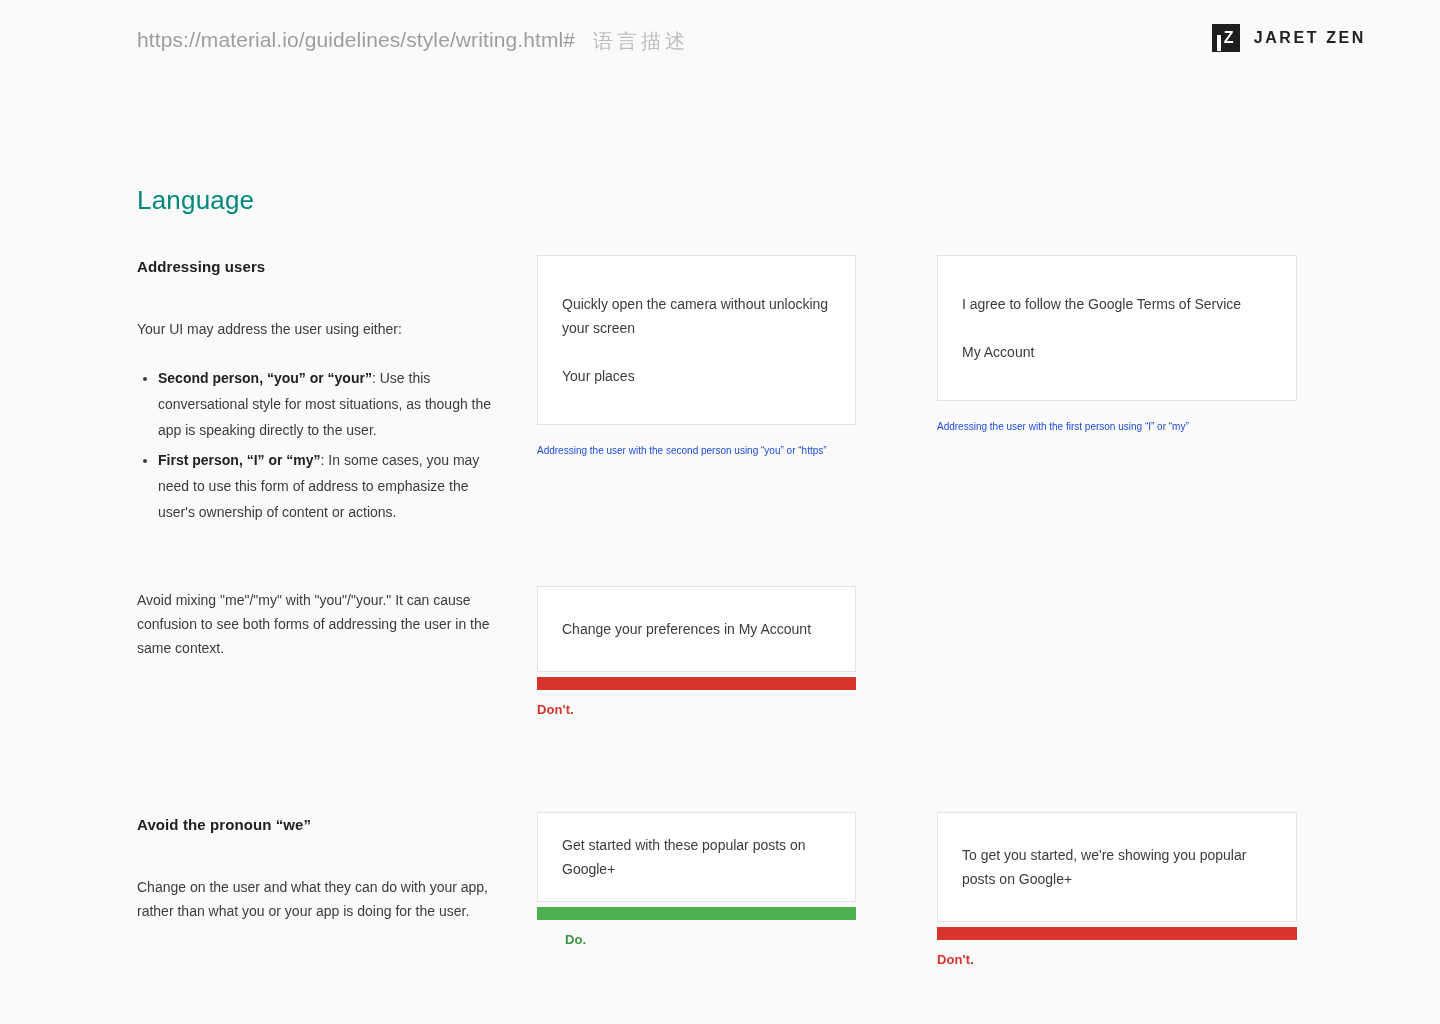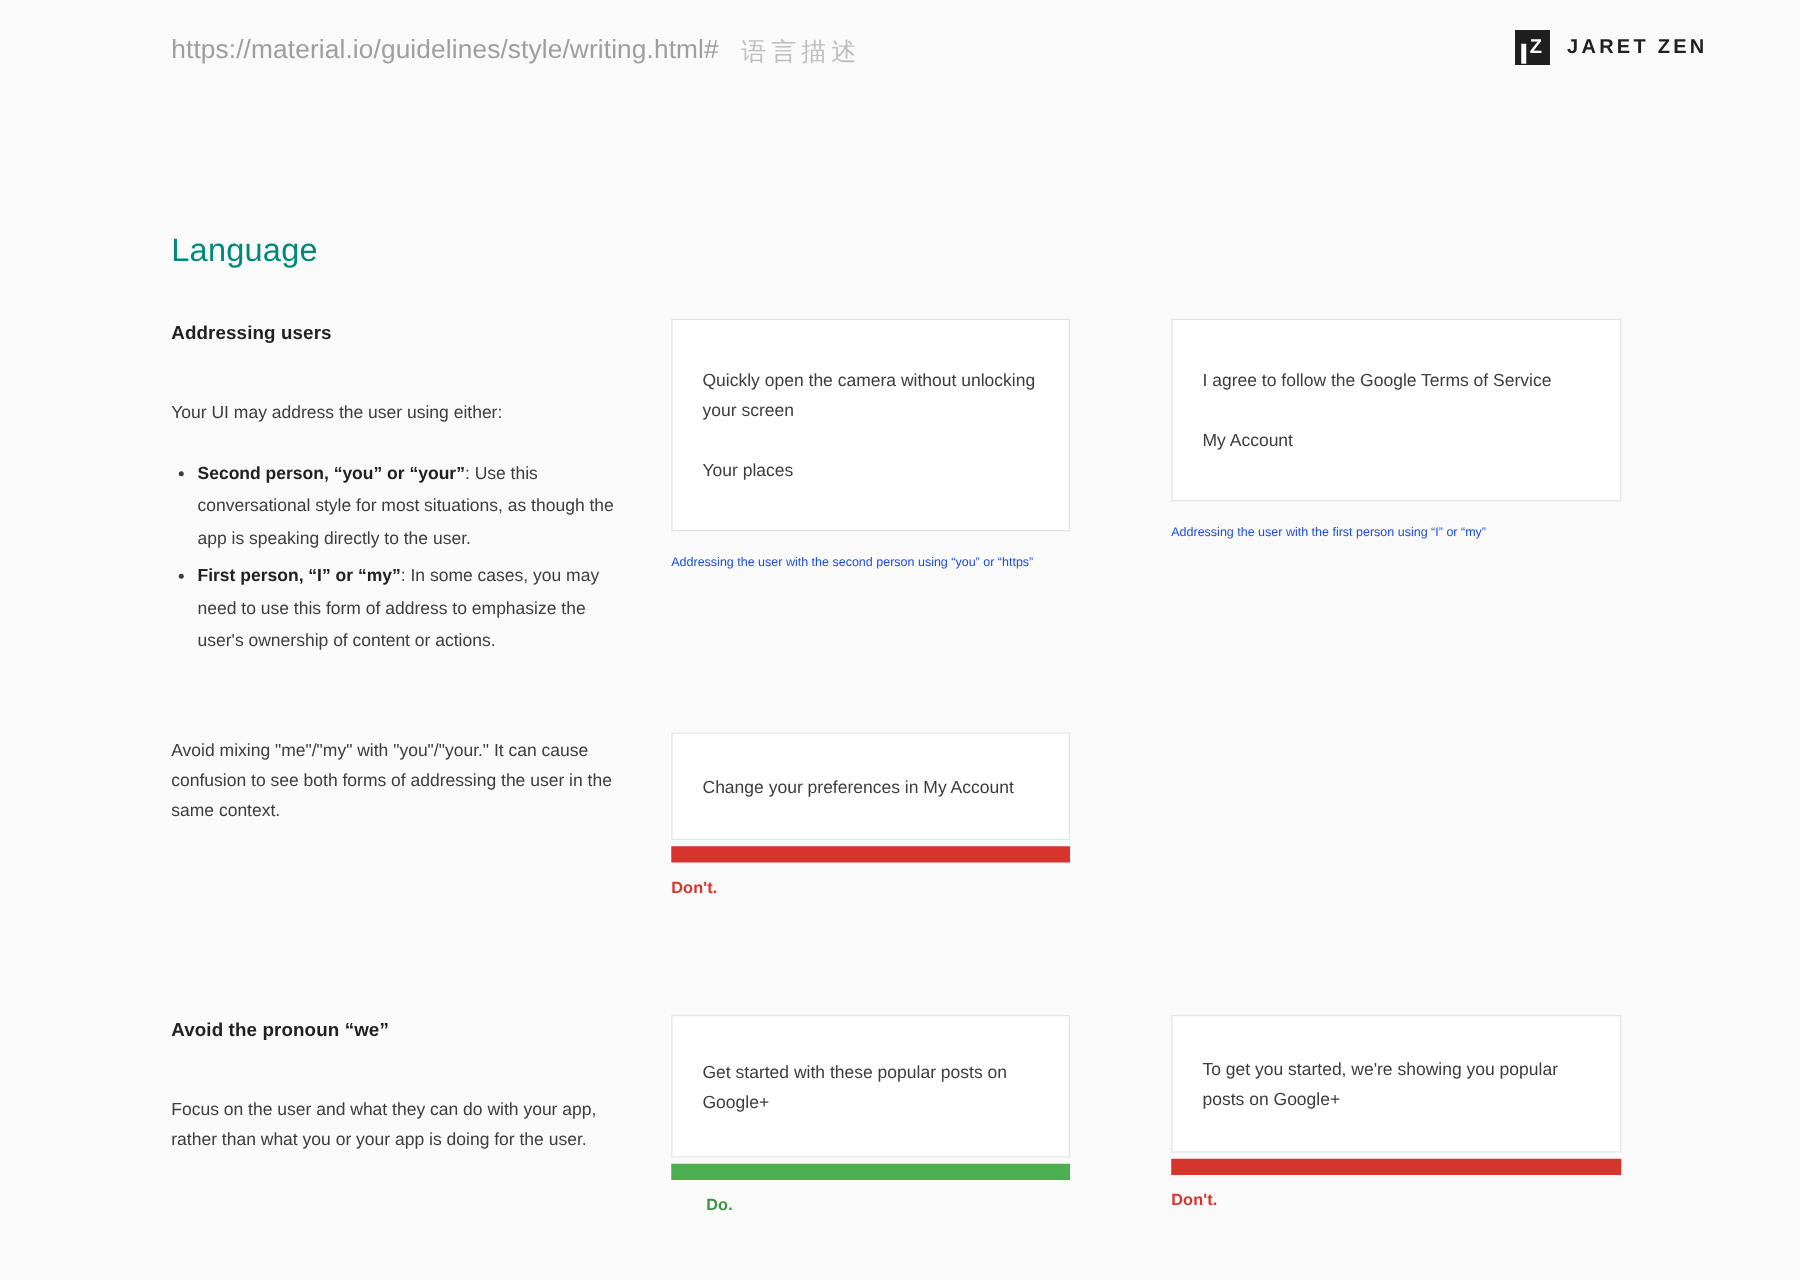--- a/index.html
+++ b/index.html
@@ -258,25 +258,25 @@
       <div class="bar dont"></div>
       <p class="verdict dont">Don't.</p>
     </div>
 
   </div>
 
   <div class="row" style="top:816px;">
 
     <div class="col-text" style="top:0;">
       <h3 class="sub">Avoid the pronoun “we”</h3>
-      <p class="body" style="margin-top:42px;">Focus on the user and what they can do with your app, rather than what you or your app is doing for the user.</p>
+      <p class="body" style="margin-top:42px;">Change on the user and what they can do with your app, rather than what you or your app is doing for the user.</p>
     </div>
 
     <div class="col-a" style="top:-4px;">
-      <div class="card" style="padding:32px 24px;">
+      <div class="card" style="padding:20px 24px;">
         <p class="line">Get started with these popular posts on Google+</p>
       </div>
       <div class="bar do"></div>
       <p class="verdict do">Do.</p>
     </div>
 
     <div class="col-b" style="top:-4px;">
       <div class="card" style="padding:30px 24px;">
         <p class="line">To get you started, we're showing you popular posts on Google+</p>
       </div>

